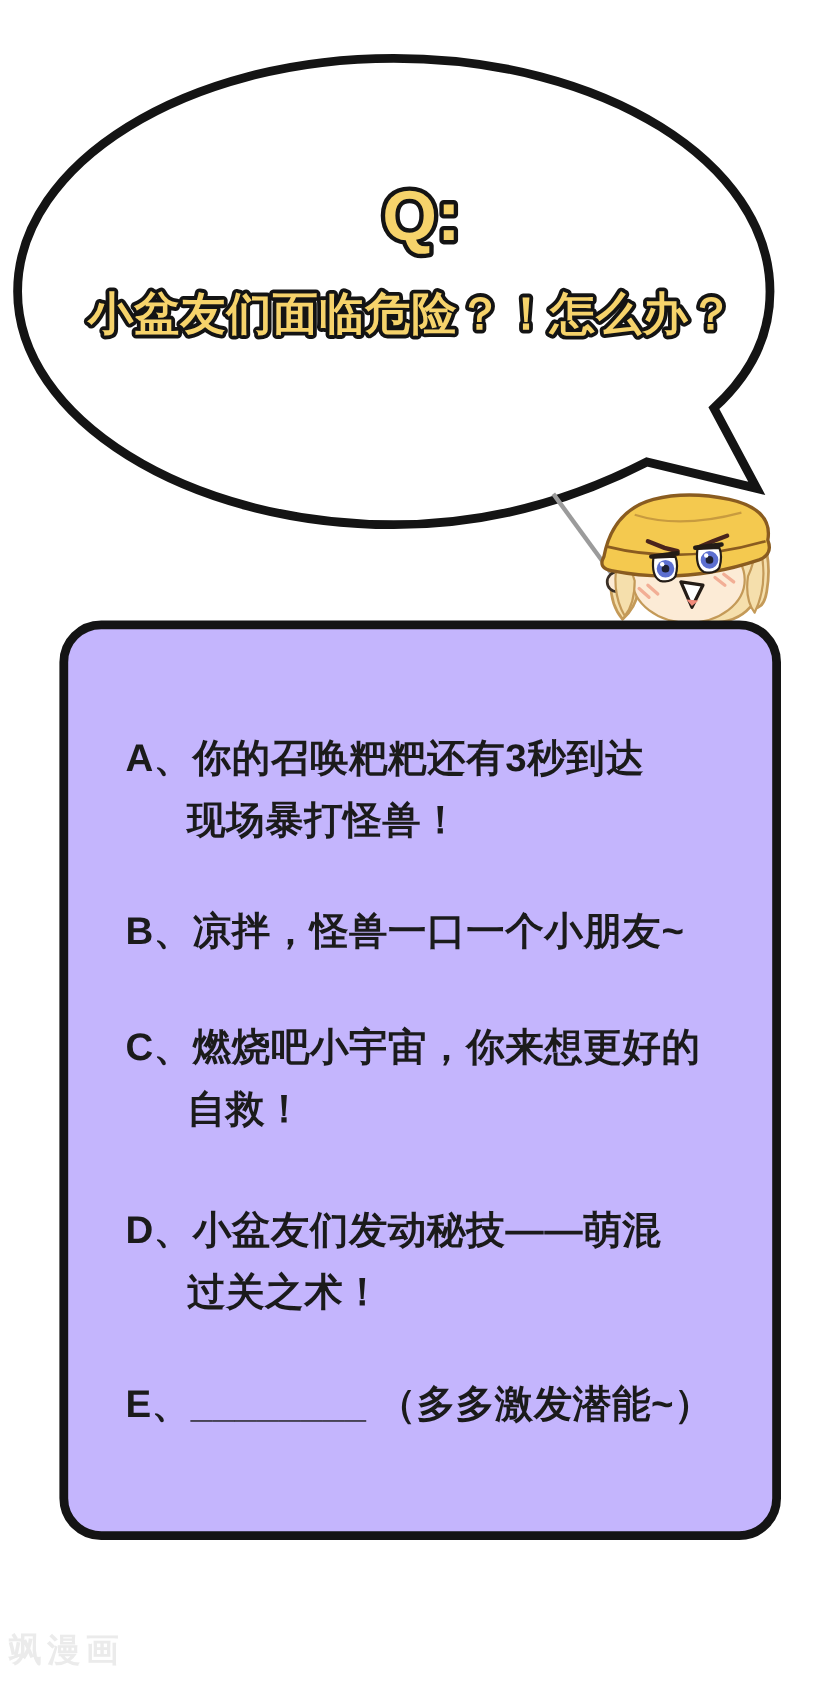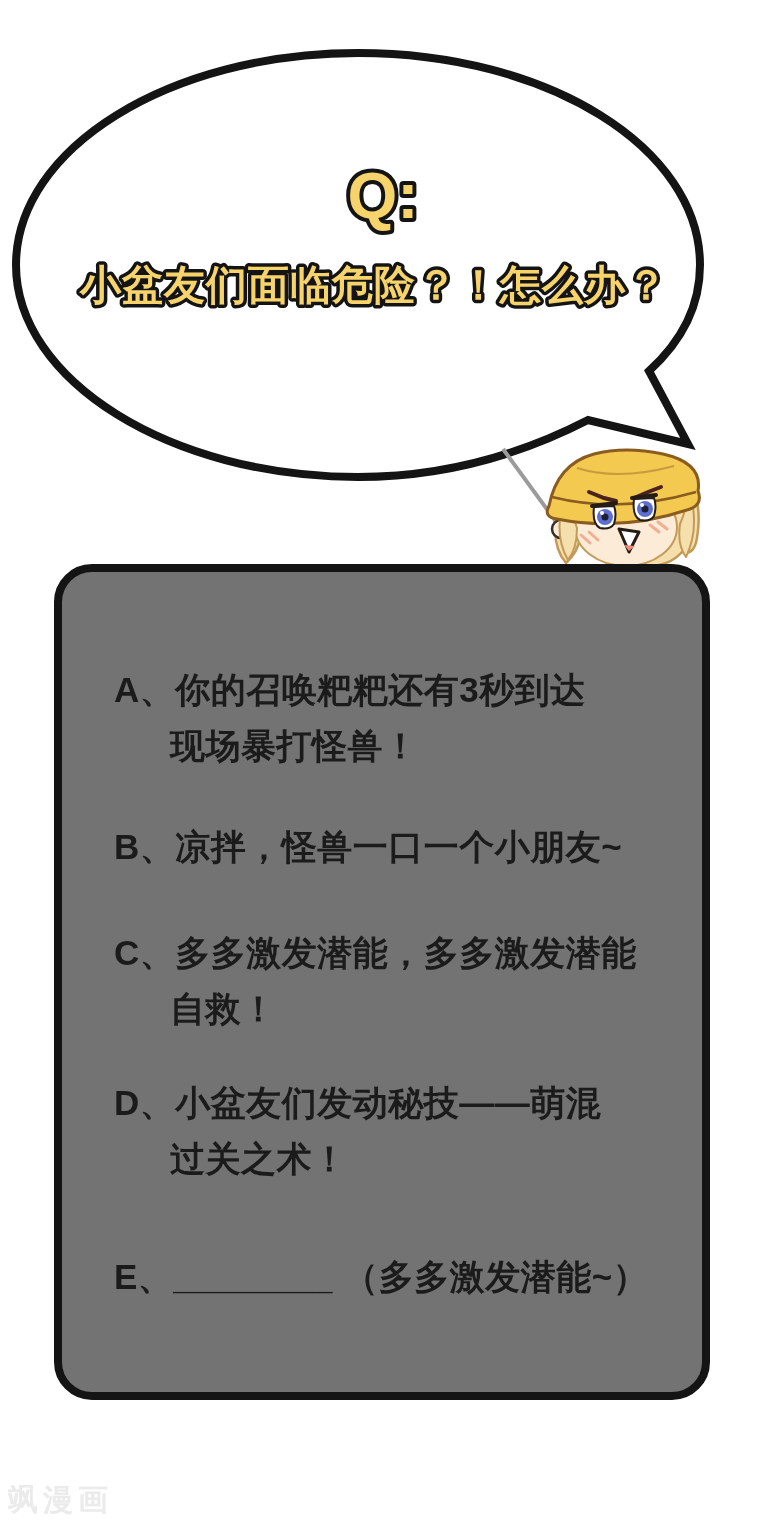--- a/index.html
+++ b/index.html
@@ -32,37 +32,37 @@
     text-anchor: middle;
     letter-spacing: 1px;
   }
   .options-box {
     position: absolute;
     left: 54px; top: 564px;
     width: 656px; height: 836px;
     box-sizing: border-box;
     border: 8px solid #141414;
     border-radius: 38px;
-    background: #737373;
+    background: #c4b5fd;
   }
   .option {
     position: absolute;
     left: 52px; right: 16px;
     padding-left: 56px; text-indent: -56px;
     white-space: pre-line;
     font-weight: bold;
     font-size: 35px;
     line-height: 56px;
     color: #1b1b1b;
     letter-spacing: 0.5px;
   }
   .opt-a { top: 90px; }
   .opt-b { top: 247px; }
   .opt-c { top: 353px; }
-  .opt-d { top: 503px; }
+  .opt-d { top: 519px; }
   .opt-e { top: 677px; }
   .watermark {
     position: absolute;
     left: 8px; top: 1480px;
     font-size: 30px;
     font-weight: bold;
     color: #ebebeb;
     letter-spacing: 5px;
   }
 </style>
@@ -126,21 +126,21 @@
       </g>
       <path d="M619 529 L639 532 L629 552 Z" fill="#ffffff" stroke="#241c16" stroke-width="3" stroke-linejoin="round"></path>
       <path d="M624 545 L635 546 L629 551 Z" fill="#F08A7A"></path>
     </g>
   </svg>
 
   <div class="options-box">
     <div class="option opt-a">A、你的召唤粑粑还有3秒到达
 现场暴打怪兽！</div>
     <div class="option opt-b">B、凉拌，怪兽一口一个小朋友~</div>
-    <div class="option opt-c">C、多多激发潜能，多多激发潜能
+    <div class="option opt-c">C、燃烧吧小宇宙，你来想更好的
 自救！</div>
     <div class="option opt-d">D、小盆友们发动秘技——萌混
 过关之术！</div>
     <div class="option opt-e">E、________ （多多激发潜能~）</div>
   </div>
 
   <div class="watermark">飒漫画</div>
 </div>
 
 </body></html>

